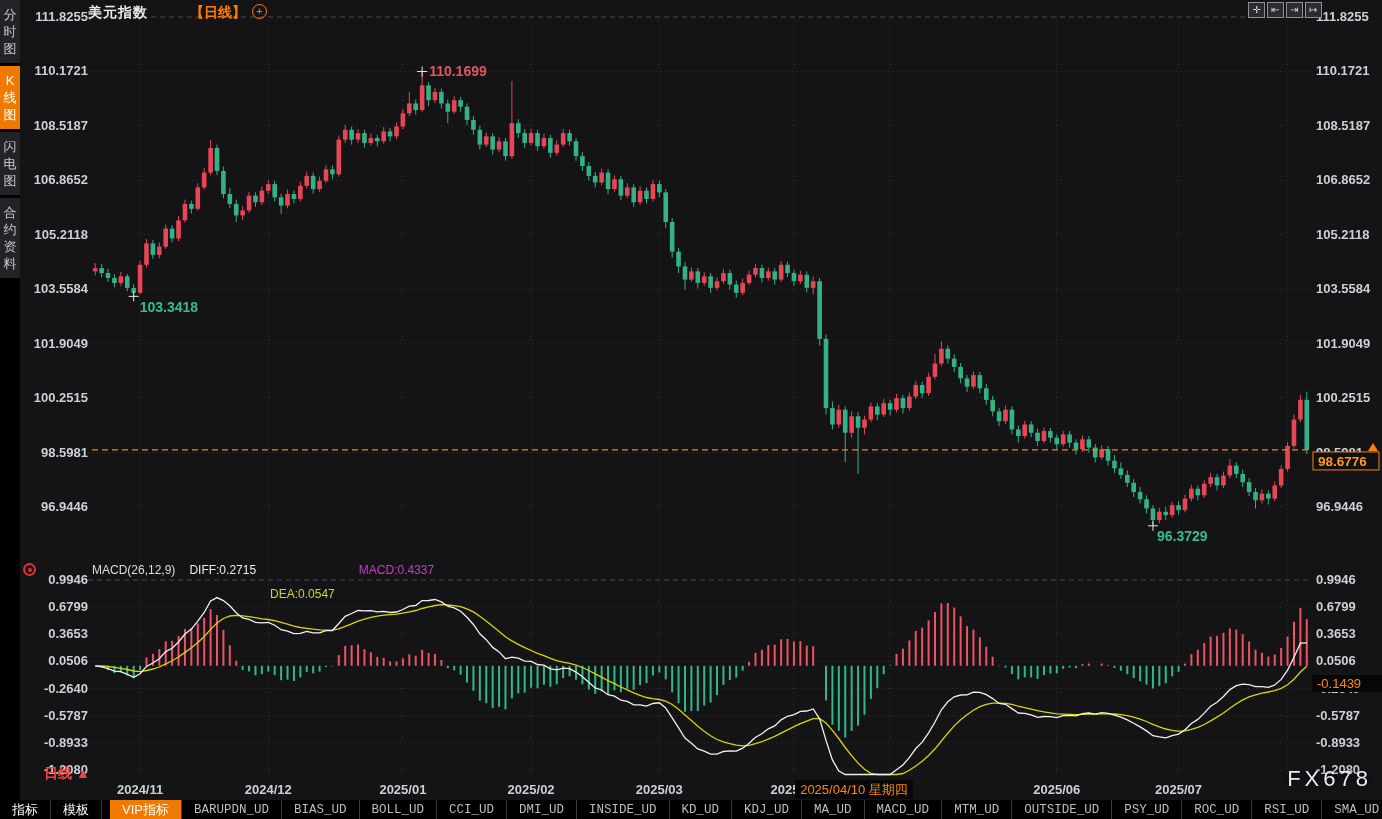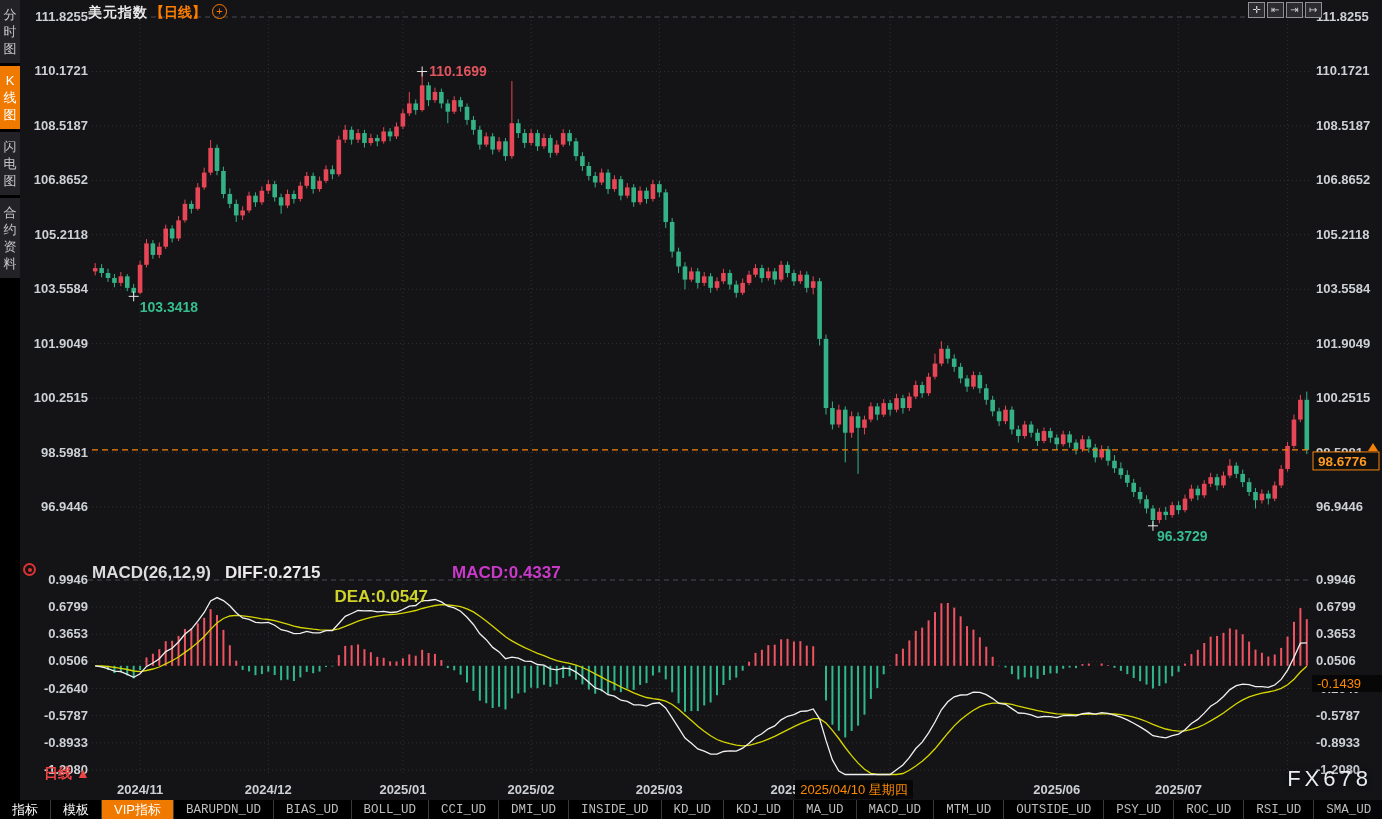--- a/index.html
+++ b/index.html
@@ -12,31 +12,31 @@
   
   #sidebar{position:absolute;left:0;top:0;width:20px;height:800px;background:#000;z-index:5;}
   .side-tab{width:20px;display:flex;flex-direction:column;align-items:center;
             background:#232327;color:#c6c6c8;font-size:13px;line-height:17px;
             padding:6px 0;margin-bottom:3px;cursor:pointer;}
   .side-tab.active{background:#f07a00;color:#fff;}
 
   
   #title-row{position:absolute;left:88px;top:4px;z-index:6;font-size:14px;display:flex;align-items:flex-start;gap:2px;}
   #title-row .sym{color:#e9e9ea;font-weight:bold;letter-spacing:1px;}
-  #title-row .per{color:#ff7e00;font-weight:bold;}
+  #title-row .per{color:#ff7e00;font-weight:bold;margin-left:40px;}
   .plus-icon{display:inline-block;width:13px;height:13px;border:1px solid #ff7e00;border-radius:50%;
              color:#ff7e00;font-size:11px;line-height:12px;text-align:center;margin-left:4px;cursor:pointer;}
 
   
   #tr-buttons{position:absolute;left:1248px;top:2px;display:flex;gap:2px;z-index:6;}
   .tr-btn{width:15px;height:14px;background:#2b2b30;border:1px solid #8f8f94;color:#d5d5d8;
           font-size:10px;line-height:13px;text-align:center;cursor:pointer;}
 
   
-  #macd-header{position:absolute;left:92px;top:563px;z-index:6;font-size:17px;font-weight:bold;
+  #macd-header{position:absolute;left:92px;top:563px;z-index:6;font-size:12px;font-weight:normal;
                display:flex;gap:14px;white-space:nowrap;}
   #macd-header .m-name{color:#dcdcde;} #macd-header .m-diff{color:#eceaea;}
   #macd-header .m-dea{color:#cfd32a;margin-top:24px;} #macd-header .m-macd{color:#c93ac9;padding-left:10px;}
   #record-icon{position:absolute;left:23px;top:563px;width:9px;height:9px;border:2px solid #e03232;
                border-radius:50%;z-index:6;cursor:pointer;}
   #record-icon:after{content:"";position:absolute;left:2.5px;top:2.5px;width:4px;height:4px;
                background:#e03232;border-radius:50%;}
 
   
   #period-box{position:absolute;left:44px;top:765px;z-index:6;color:#ef4444;font-size:14px;
@@ -45,21 +45,21 @@
              letter-spacing:4px;text-shadow:0 0 6px rgba(0,0,0,.8);}
 
   
   #toolbar{position:absolute;left:0;top:800px;width:1366px;height:19px;background:#000;
            display:flex;align-items:stretch;z-index:7;}
   #toolbar .corner{width:18px;background:#2a1012;}
   #toolbar .spacer{width:42px;}
   .tb-item{display:flex;align-items:center;padding:0 12px;color:#fff;font-size:13px;
            border-right:1px solid #3a3a3a;cursor:pointer;white-space:nowrap;}
   .tb-item.ud{font-family:"Liberation Mono","DejaVu Sans Mono",monospace;color:#bdbdbf;font-size:12.5px;}
-  .tb-item.vip{background:#f07a00;color:#fff;}
+  .tb-item.vip{background:#f07a00;color:#fff;margin-left:8px;}
 </style>
 </head>
 <body>
 
 <div id="stage">
   <div id="chart-bg"></div>
 
   <svg id="chart" width="1382" height="819" viewBox="0 0 1382 819">
       <g>
         <line x1="88" y1="17" x2="1312" y2="17" stroke="#4a4a50" stroke-width="1" stroke-dasharray="5 4"></line>

